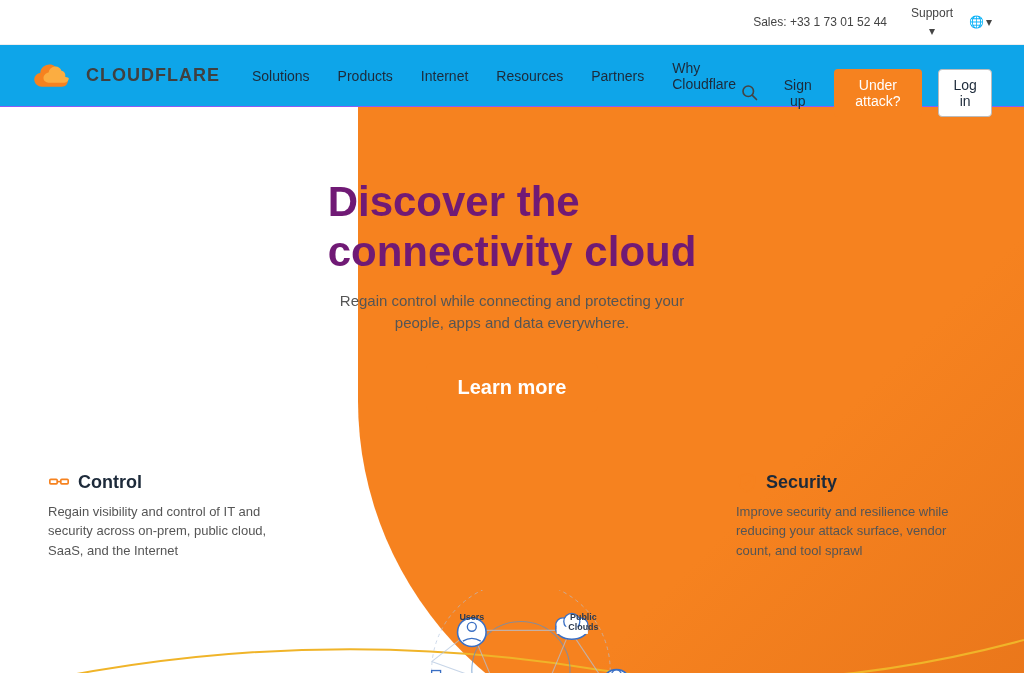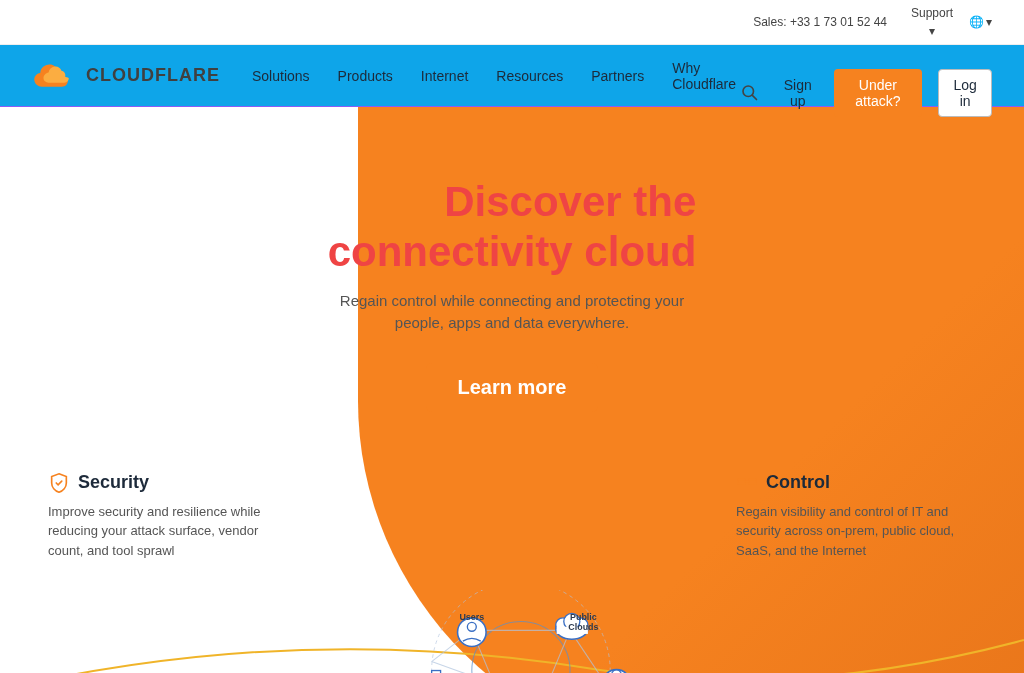--- a/index.html
+++ b/index.html
@@ -122,22 +122,22 @@
       z-index: 2;
       display: flex;
       flex-direction: column;
       align-items: center;
       padding-top: 70px;
       padding-bottom: 30px;
     }
     .hero-title {
       font-size: 42px;
       font-weight: 800;
-      text-align: right;
-      color: #ef4444;
+      text-align: left;
+      color: #701a75;
       line-height: 1.2;
       max-width: 500px;
     }
     .hero-subtitle {
       margin-top: 12px;
       font-size: 15px;
       text-align: center;
       color: #555;
       max-width: 360px;
       line-height: 1.5;
@@ -273,38 +273,38 @@
     </h1>
     <p class="hero-subtitle">Regain control while connecting and protecting your people, apps and data everywhere.</p>
     <button class="btn-learn-more">Learn more</button>
   </div>
 
   <div class="features-row">
 
     <div class="feature">
       <div class="feature-title">
         <svg class="feature-icon" viewBox="0 0 24 24" fill="none" xmlns="http://www.w3.org/2000/svg">
-          <path d="M12 2 L20 5 L20 12 C20 16.5 16.5 20.5 12 22 C7.5 20.5 4 16.5 4 12 L4 5 Z" stroke="#f6821f" stroke-width="1.8" fill="none"></path>
-          <polyline points="9,12 11,14 15,10" stroke="#f6821f" stroke-width="1.8" stroke-linecap="round" fill="none"></polyline>
-        </svg>
-        <span>Security</span>
-      </div>
-      <p class="feature-text">Improve security and resilience while reducing your attack surface, vendor count, and tool sprawl</p>
-    </div>
-
-    <div class="feature">
-      <div class="feature-title">
-        <svg class="feature-icon" viewBox="0 0 24 24" fill="none" xmlns="http://www.w3.org/2000/svg">
           <rect x="2" y="8" width="8" height="5" rx="1" stroke="#f6821f" stroke-width="1.8"></rect>
           <rect x="14" y="8" width="8" height="5" rx="1" stroke="#f6821f" stroke-width="1.8"></rect>
           <line x1="10" y1="10.5" x2="14" y2="10.5" stroke="#f6821f" stroke-width="1.8"></line>
         </svg>
         <span>Control</span>
       </div>
       <p class="feature-text">Regain visibility and control of IT and security across on-prem, public cloud, SaaS, and the Internet</p>
+    </div>
+
+    <div class="feature">
+      <div class="feature-title">
+        <svg class="feature-icon" viewBox="0 0 24 24" fill="none" xmlns="http://www.w3.org/2000/svg">
+          <path d="M12 2 L20 5 L20 12 C20 16.5 16.5 20.5 12 22 C7.5 20.5 4 16.5 4 12 L4 5 Z" stroke="#f6821f" stroke-width="1.8" fill="none"></path>
+          <polyline points="9,12 11,14 15,10" stroke="#f6821f" stroke-width="1.8" stroke-linecap="round" fill="none"></polyline>
+        </svg>
+        <span>Security</span>
+      </div>
+      <p class="feature-text">Improve security and resilience while reducing your attack surface, vendor count, and tool sprawl</p>
     </div>
   </div>
 
   <div class="diagram-section">
     <svg class="diagram-svg" viewBox="0 0 560 180" xmlns="http://www.w3.org/2000/svg">
 
       <g stroke="#b0c4de" stroke-width="1.2" fill="none" opacity="0.7">
 
         <circle cx="290" cy="85" r="100" stroke="#b0c4de" stroke-width="1" stroke-dasharray="4,4" fill="none"></circle>
 

